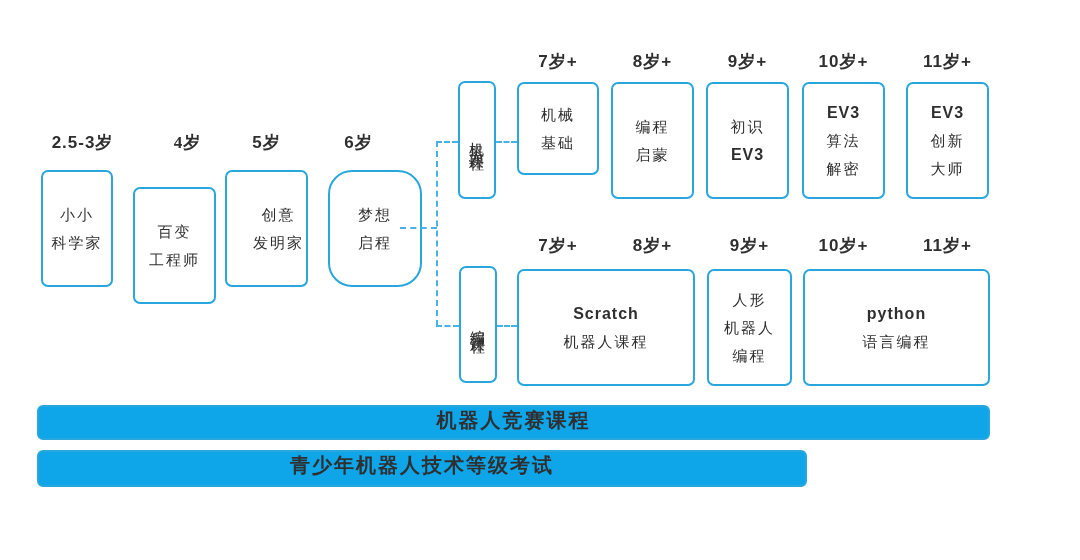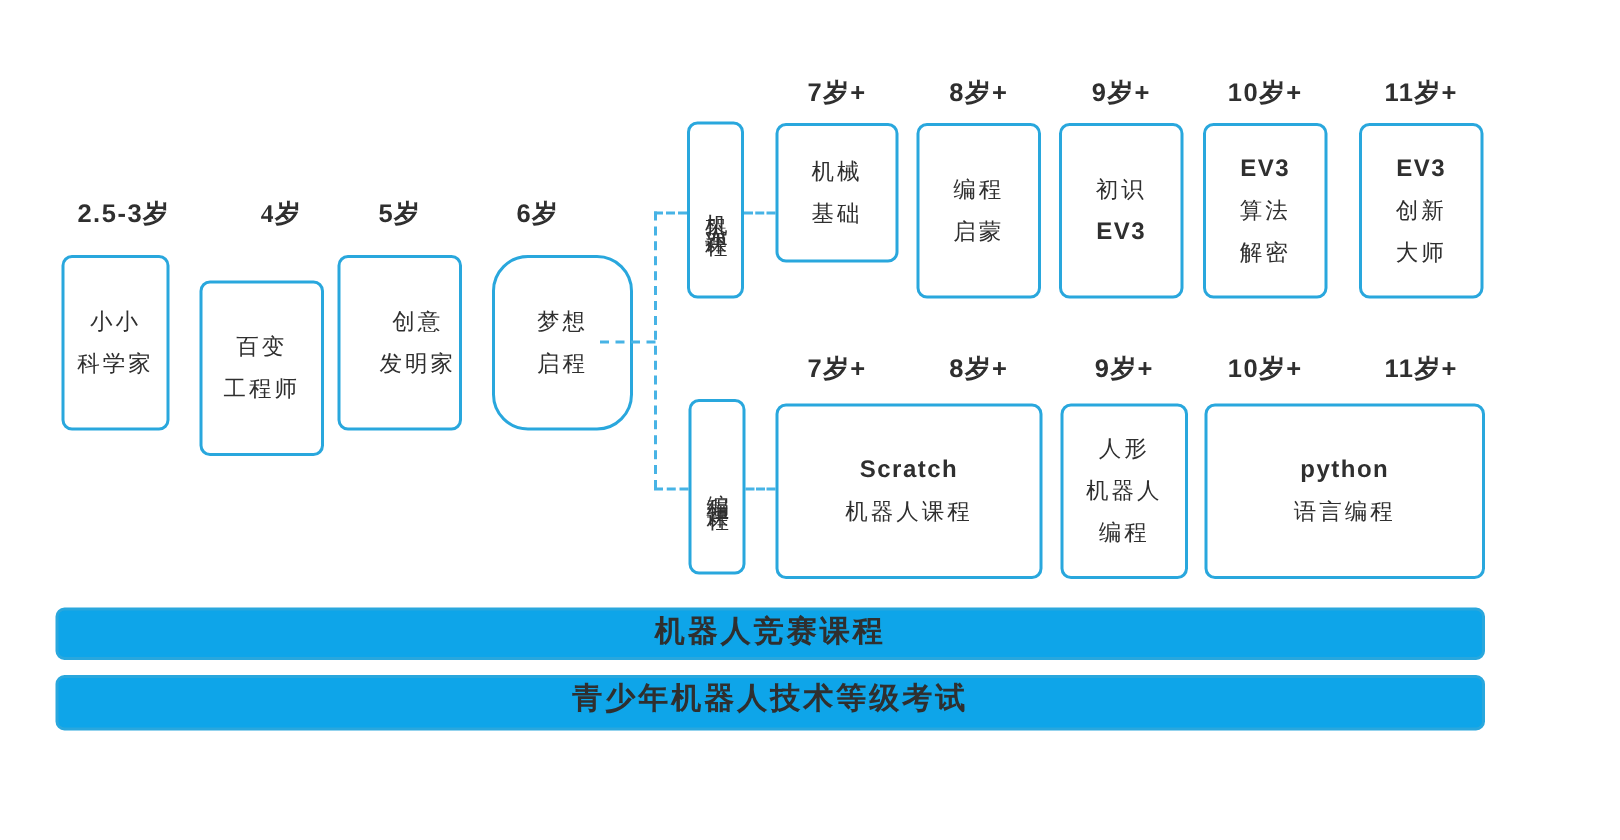--- a/index.html
+++ b/index.html
@@ -166,17 +166,17 @@
     <span class="line">编程</span>
   </div>
   <div class="abs box" style="left:803px;top:269px;width:187px;height:117px;">
     <span class="line latin">python</span>
     <span class="line">语言编程</span>
   </div>
 
   <div class="abs banner" style="left:37px;top:405px;width:953px;height:35px;">
     <span class="btext">机器人竞赛课程</span>
   </div>
-  <div class="abs banner" style="left:37px;top:450px;width:953px;height:37px;font-family:Liberation Serif, serif;">
+  <div class="abs banner" style="left:37px;top:450px;width:770px;height:37px;font-family:Liberation Serif, serif;">
     <span class="btext">青少年机器人技术等级考试</span>
   </div>
 
 </div>
 
 </body></html>

